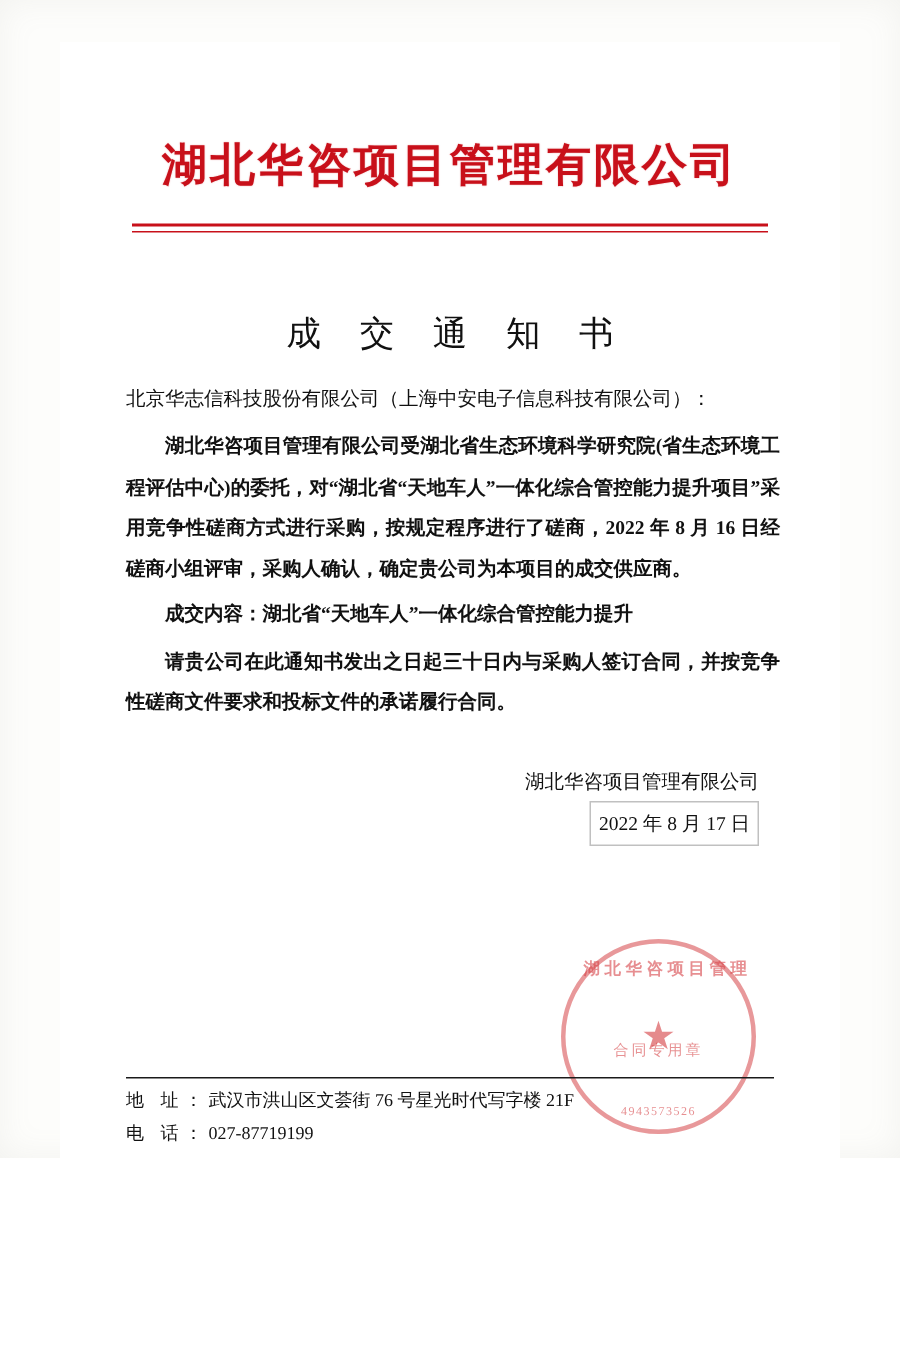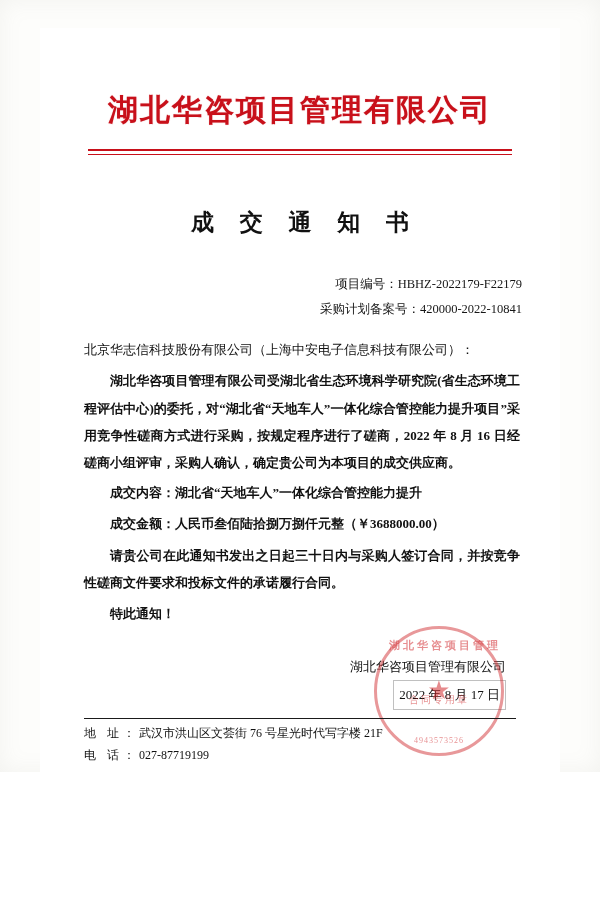--- a/index.html
+++ b/index.html
@@ -51,21 +51,21 @@
     margin: 18px 48px 0 48px;
     border-top: 2px solid #c8101a;
   }
   .rule-thin {
     margin: 3px 48px 0 48px;
     border-top: 1px solid #c8101a;
   }
   .doc-title {
     text-align: center;
     font-size: 23px;
-    font-weight: bold;
+    font-weight: normal;
     letter-spacing: 10px;
     color: #111;
     margin-top: 52px;
     text-indent: 10px;
   }
   .meta-block {
     margin-top: 34px;
     padding-right: 38px;
     text-align: right;
     font-size: 12.5px;
@@ -170,36 +170,26 @@
 
 <div class="page">
   <div class="sheet">
 
     <div class="company-title">湖北华咨项目管理有限公司</div>
     <div class="rule-thick"></div>
     <div class="rule-thin"></div>
 
     <div class="doc-title">成 交 通 知 书</div>
 
-    <div class="meta-block">
-      <div class="meta-line">
-        <span>项目编号：</span><span>HBHZ-2022179-F22179</span>
-      </div>
-      <div class="meta-line">
-        <span>采购计划备案号：</span><span>420000-2022-10841</span>
-      </div>
-    </div>
 
     <div class="body-block">
       <div class="p">北京华志信科技股份有限公司（上海中安电子信息科技有限公司）：</div>
       <div class="p indent">湖北华咨项目管理有限公司受湖北省生态环境科学研究院(省生态环境工程评估中心)的委托，对“湖北省“天地车人”一体化综合管控能力提升项目”采用竞争性磋商方式进行采购，按规定程序进行了磋商，2022 年 8 月 16 日经磋商小组评审，采购人确认，确定贵公司为本项目的成交供应商。</div>
       <div class="p indent tight">成交内容：湖北省“天地车人”一体化综合管控能力提升</div>
-      <div class="p indent tight">成交金额：人民币叁佰陆拾捌万捌仟元整（￥3688000.00）</div>
       <div class="p indent">请贵公司在此通知书发出之日起三十日内与采购人签订合同，并按竞争性磋商文件要求和投标文件的承诺履行合同。</div>
-      <div class="p indent">特此通知！</div>
     </div>
 
     <div class="sign-block">
       <div>湖北华咨项目管理有限公司</div>
       <div><span class="sign-date">2022 年 8 月 17 日</span></div>
     </div>
 
     <div class="seal">
       <div class="arc-top">湖北华咨项目管理</div>
       <div class="star">★</div>

